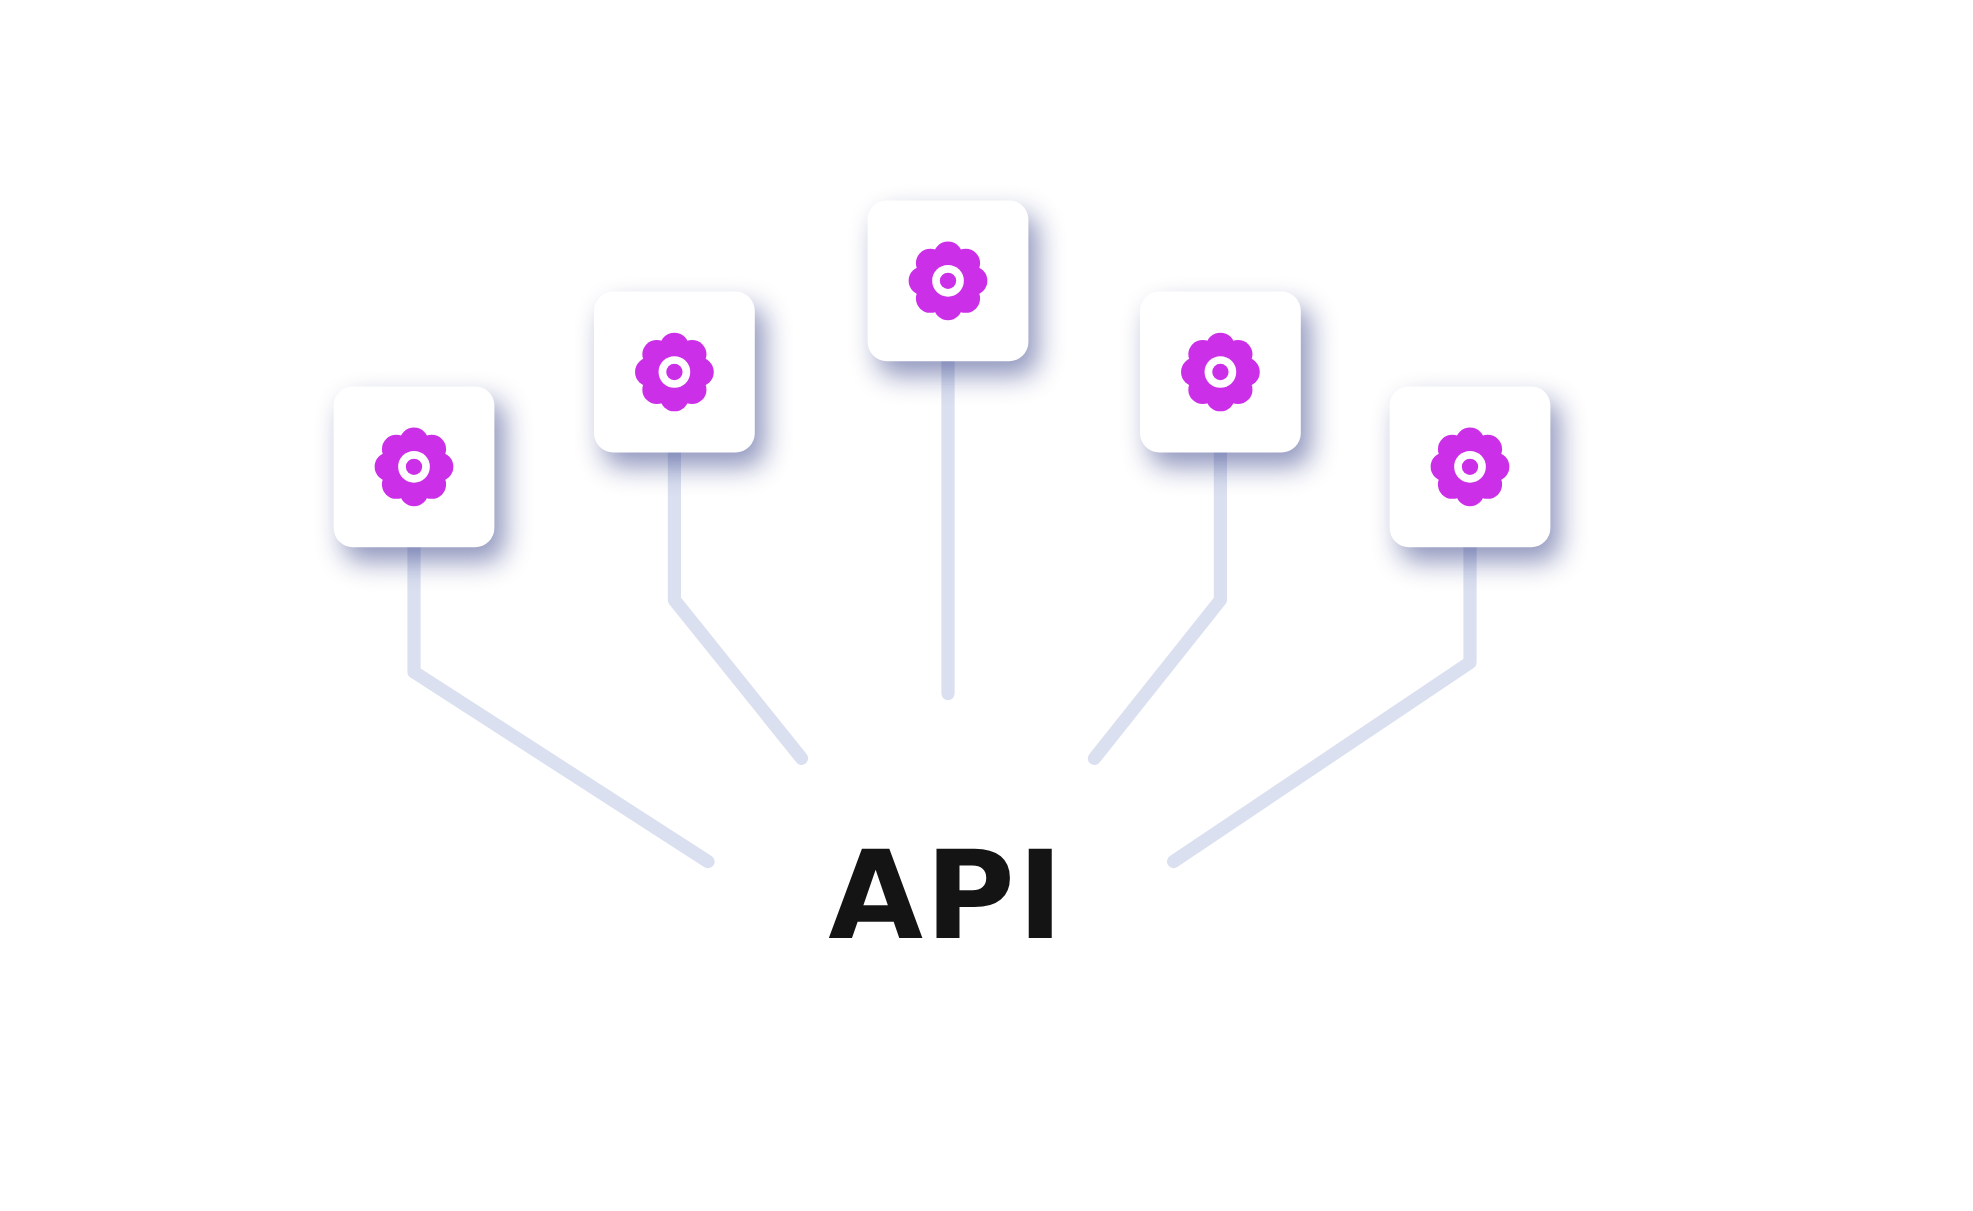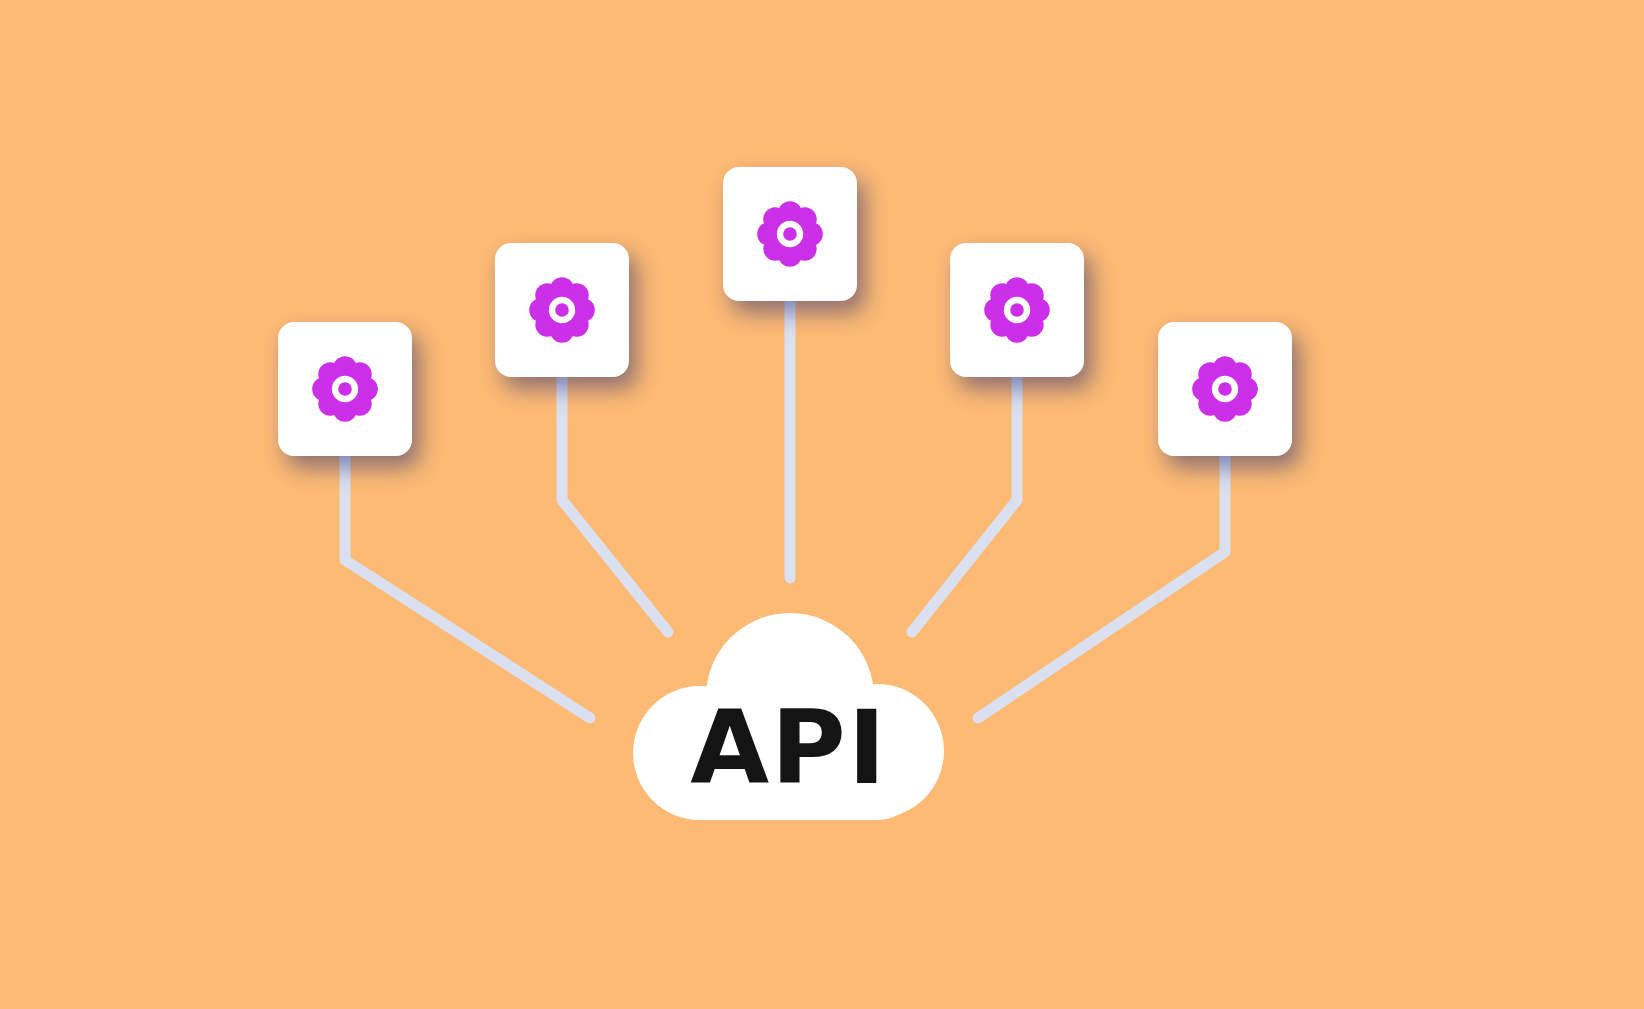--- a/index.html
+++ b/index.html
@@ -4,21 +4,21 @@
 <style>
   html, body {
     margin: 0;
     padding: 0;
     background: #3256ec;
   }
   .canvas {
     position: relative;
     width: 1644px;
     height: 1009px;
-    background: #fdba74;
+    background: #ffffff;
     overflow: hidden;
     font-family: "DejaVu Sans", "Liberation Sans", sans-serif;
   }
   svg.layer {
     position: absolute;
     inset: 0;
     width: 1644px;
     height: 1009px;
     display: block;
   }

